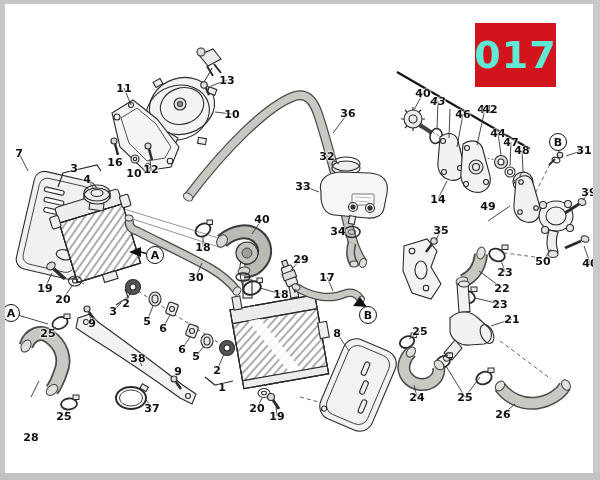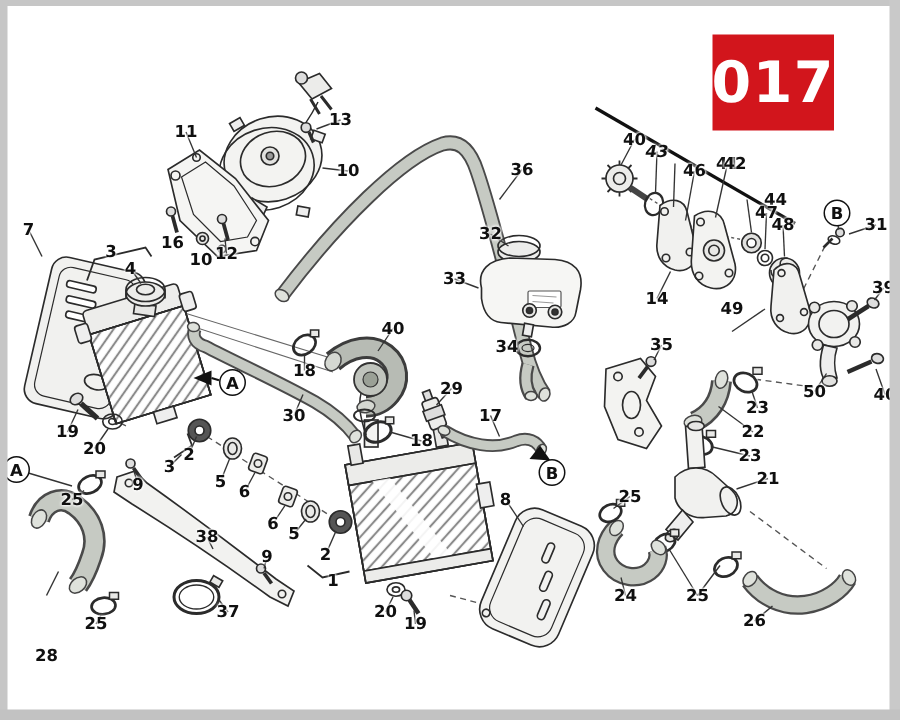--- a/index.html
+++ b/index.html
@@ -448,32 +448,32 @@
       <span class="callout" style="left: 338px; top: 231px;">34</span>
       <span class="callout" style="left: 441px; top: 230px;">35</span>
       <span class="callout" style="left: 348px; top: 113px;">36</span>
       <span class="callout" style="left: 152px; top: 408px;">37</span>
       <span class="callout" style="left: 138px; top: 358px;">38</span>
       <span class="callout" style="left: 589px; top: 192px;">39</span>
       <span class="callout" style="left: 590px; top: 263px;">40</span>
       <span class="callout" style="left: 485px; top: 109px;">41</span>
       <span class="callout" style="left: 450px; top: 109px; margin-left: 40px;">42</span>
       <span class="callout" style="left: 438px; top: 101px; font-style: italic;">43</span>
-      <span class="callout" style="left: 517px; top: 133px;">44</span>
+      <span class="callout" style="left: 498px; top: 133px;">44</span>
       <span class="callout" style="left: 423px; top: 93px;">40</span>
       <span class="callout" style="left: 463px; top: 114px;">46</span>
       <span class="callout" style="left: 511px; top: 142px;">47</span>
       <span class="callout" style="left: 522px; top: 150px;">48</span>
       <span class="callout" style="left: 488px; top: 206px;">49</span>
       <span class="callout" style="left: 543px; top: 261px;">50</span>
       <span class="marker" style="left: 155px; top: 255px;">A</span>
       <span class="marker" style="left: 11px; top: 313px;">A</span>
       <span class="marker" style="left: 368px; top: 315px;">B</span>
       <span class="marker" style="left: 558px; top: 142px;">B</span>
     </div>
 
-  <div class="badge" style="background: rgb(210, 21, 28); color: #ffffff;">017</div>
+  <div class="badge" style="background: rgb(210, 21, 28); color: #5eead4;">017</div>
 
   <div class="frame l"></div>
   <div class="frame t"></div>
   <div class="frame r"></div>
   <div class="frame b"></div>
 </div>
 
 </body></html>

